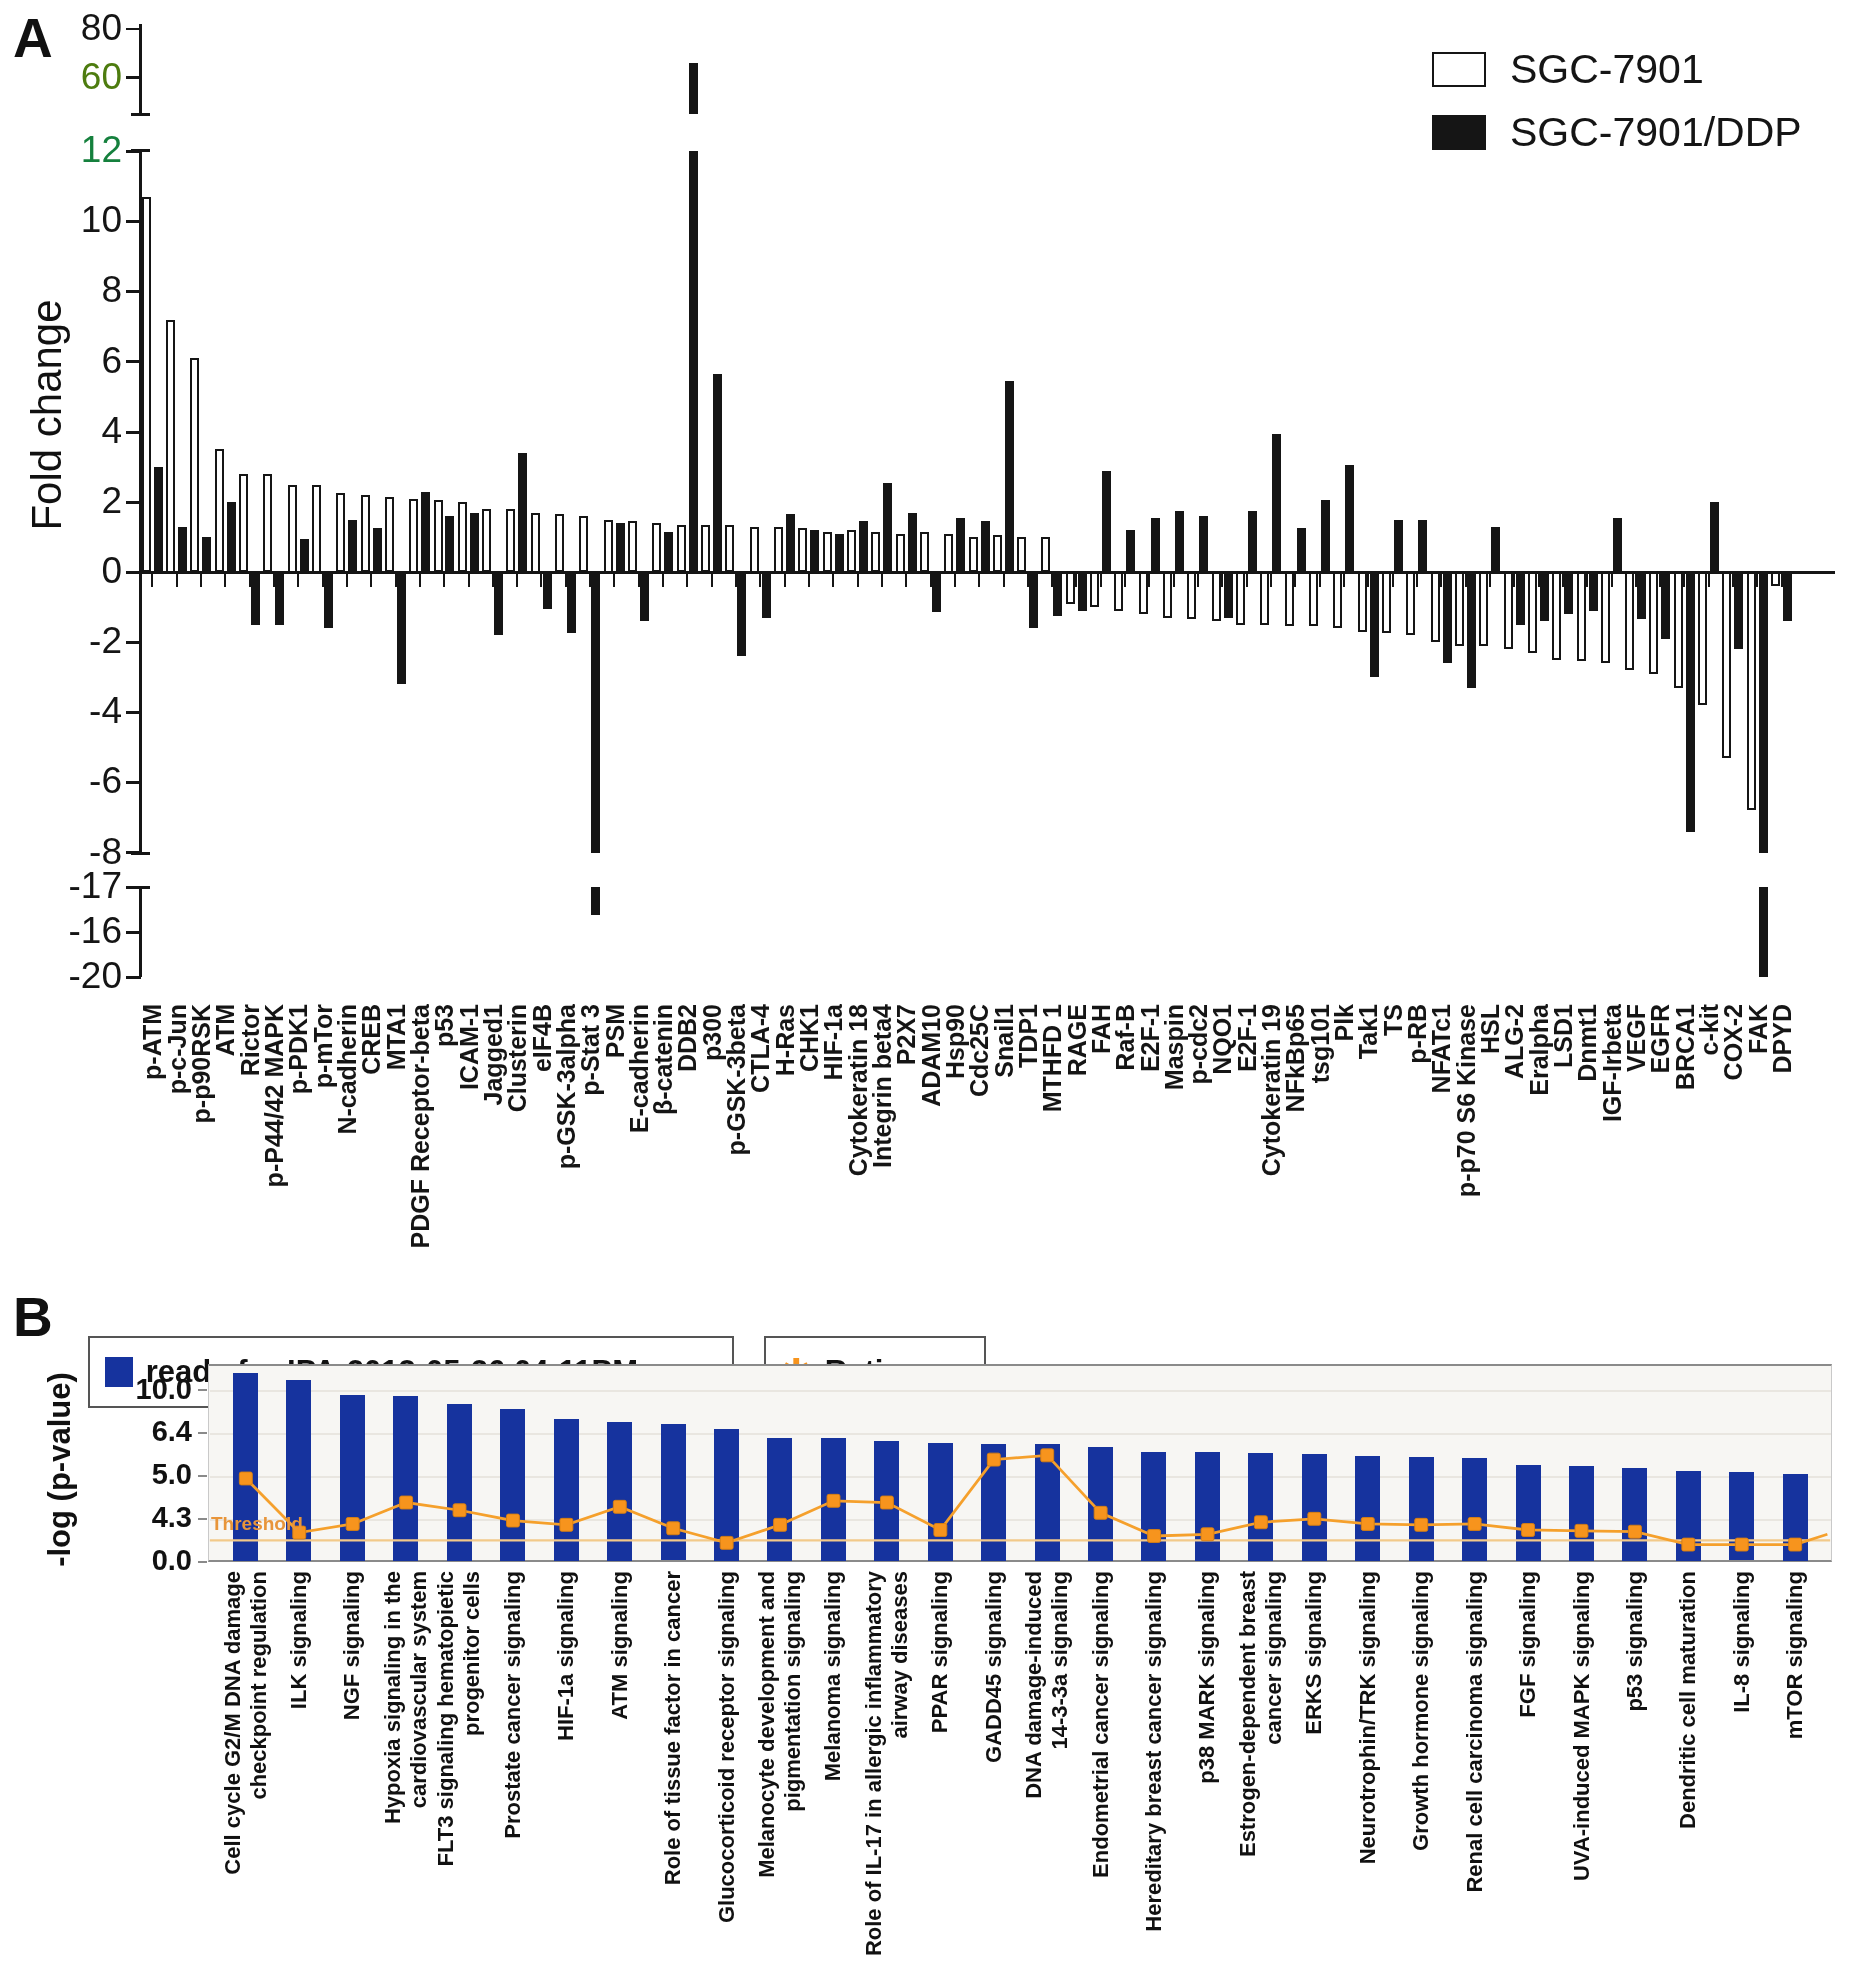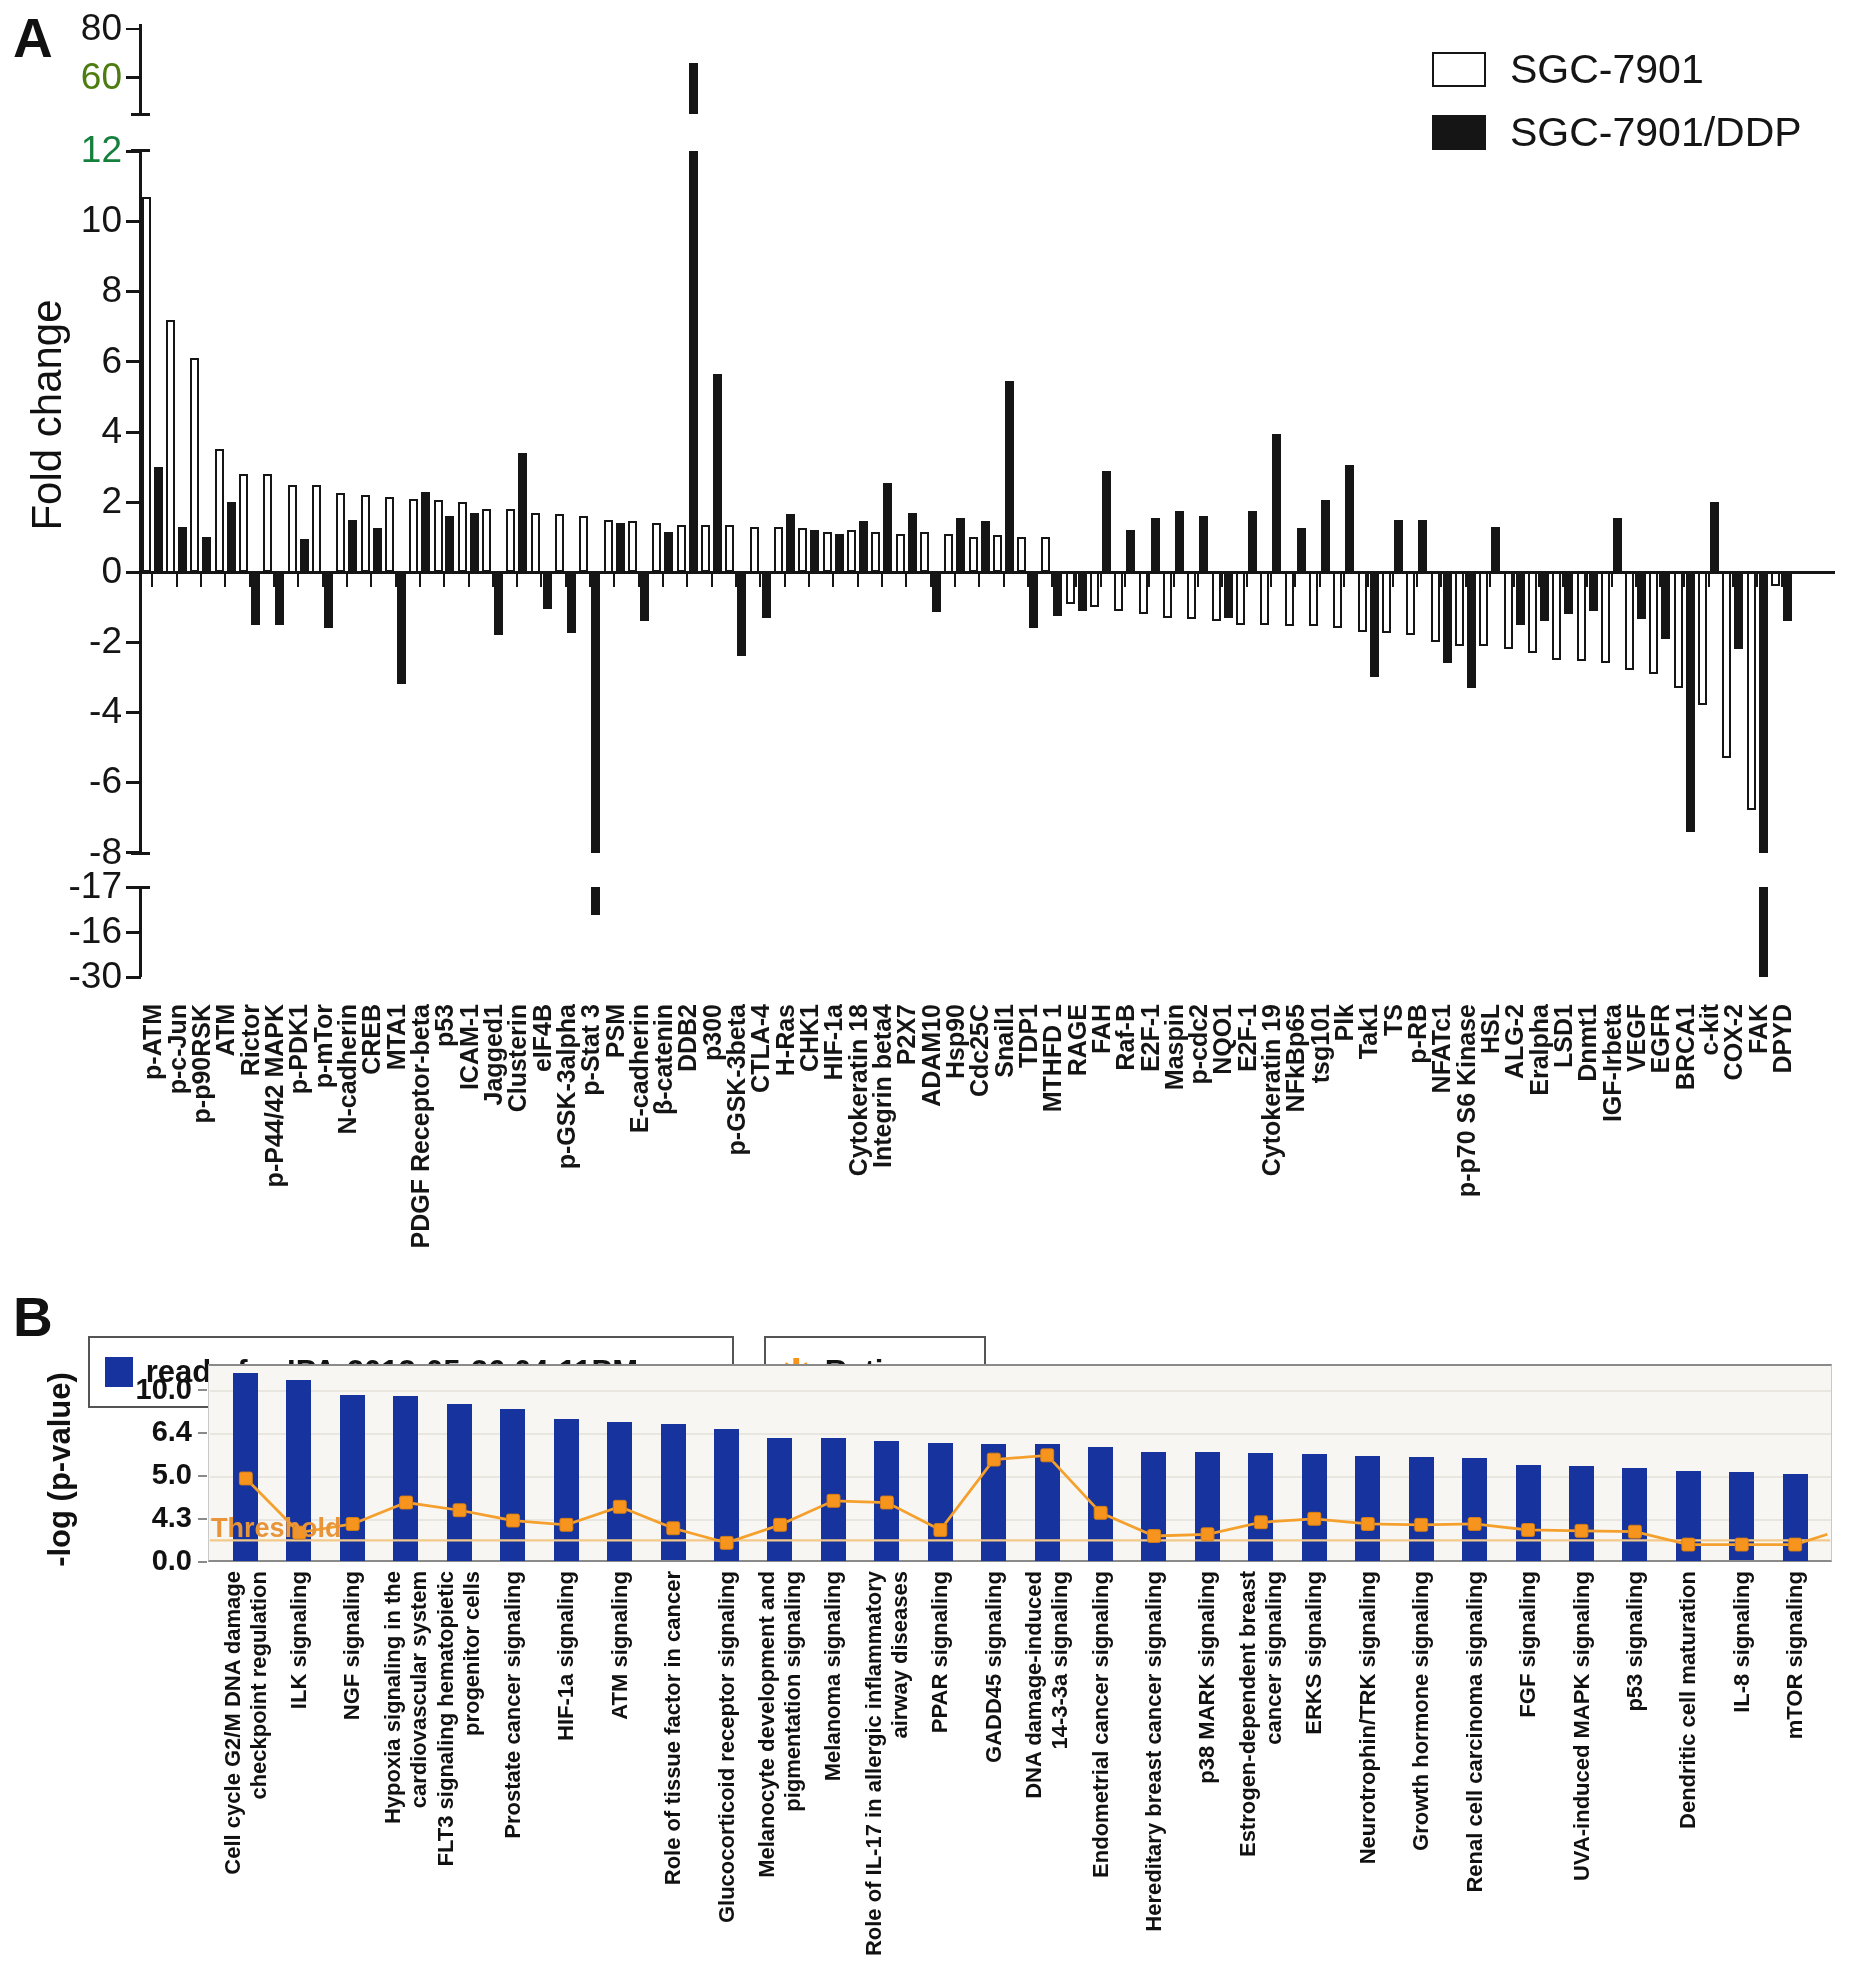--- a/index.html
+++ b/index.html
@@ -68,21 +68,21 @@
       <div style="position: absolute; left: 28px; top: 690px; width: 94px; text-align: right; font-size: 37px; color: rgb(21, 21, 21);">-4</div>
       <div style="position: absolute; left: 126px; top: 781px; width: 14.8px; height: 2.8px; background: rgb(21, 21, 21);"></div>
       <div style="position: absolute; left: 28px; top: 760px; width: 94px; text-align: right; font-size: 37px; color: rgb(21, 21, 21);">-6</div>
       <div style="position: absolute; left: 126px; top: 851px; width: 14.8px; height: 2.8px; background: rgb(21, 21, 21);"></div>
       <div style="position: absolute; left: 28px; top: 831px; width: 94px; text-align: right; font-size: 37px; color: rgb(21, 21, 21);">-8</div>
       <div style="position: absolute; left: 126px; top: 886px; width: 14.8px; height: 2.8px; background: rgb(21, 21, 21);"></div>
       <div style="position: absolute; left: 28px; top: 865px; width: 94px; text-align: right; font-size: 37px; color: rgb(21, 21, 21);">-17</div>
       <div style="position: absolute; left: 126px; top: 931px; width: 14.8px; height: 2.8px; background: rgb(21, 21, 21);"></div>
       <div style="position: absolute; left: 28px; top: 910px; width: 94px; text-align: right; font-size: 37px; color: rgb(21, 21, 21);">-16</div>
       <div style="position: absolute; left: 126px; top: 976px; width: 14.8px; height: 2.8px; background: rgb(21, 21, 21);"></div>
-      <div style="position: absolute; left: 28px; top: 955px; width: 94px; text-align: right; font-size: 37px; color: rgb(21, 21, 21);">-30</div>
+      <div style="position: absolute; left: 28px; top: 955px; width: 94px; text-align: right; font-size: 37px; color: rgb(21, 21, 21);">-20</div>
       <div style="position: absolute; left: 140px; top: 571px; width: 1695px; height: 2.8px; background: rgb(21, 21, 21);"></div>
       <div style="position: absolute; left: 142px; top: 197px; width: 9.2px; height: 375px; box-sizing: border-box; z-index: 3; background: rgb(255, 255, 255); border: 2.3px solid rgb(21, 21, 21);"></div>
       <div style="position: absolute; left: 154px; top: 467px; width: 9.2px; height: 105px; box-sizing: border-box; z-index: 2; background: rgb(21, 21, 21);"></div>
       <div style="position: absolute; left: 151px; top: 573px; width: 2.3px; height: 14px; background: rgb(21, 21, 21);"></div>
       <div style="position: absolute; left: 138px; top: 1309px; width: 305px; height: 28px; line-height: 28px; transform: rotate(-90deg); transform-origin: left top; text-align: right; font-size: 25px; font-weight: bold; white-space: nowrap; color: rgb(21, 21, 21);">p-ATM</div>
       <div style="position: absolute; left: 166px; top: 320px; width: 9.2px; height: 253px; box-sizing: border-box; z-index: 3; background: rgb(255, 255, 255); border: 2.3px solid rgb(21, 21, 21);"></div>
       <div style="position: absolute; left: 178px; top: 527px; width: 9.2px; height: 46px; box-sizing: border-box; z-index: 2; background: rgb(21, 21, 21);"></div>
       <div style="position: absolute; left: 176px; top: 573px; width: 2.3px; height: 14px; background: rgb(21, 21, 21);"></div>
       <div style="position: absolute; left: 163px; top: 1309px; width: 305px; height: 28px; line-height: 28px; transform: rotate(-90deg); transform-origin: left top; text-align: right; font-size: 25px; font-weight: bold; white-space: nowrap; color: rgb(21, 21, 21);">p-c-Jun</div>
       <div style="position: absolute; left: 190px; top: 358px; width: 9.2px; height: 214px; box-sizing: border-box; z-index: 3; background: rgb(255, 255, 255); border: 2.3px solid rgb(21, 21, 21);"></div>
@@ -537,17 +537,17 @@
         <rect x="1249.8999999999999" y="166.07999999999998" width="14" height="14" rx="2" fill="#f7941d" stroke="#d87f10"></rect>
         <rect x="1307.8" y="167.01" width="14" height="14" rx="2" fill="#f7941d" stroke="#d87f10"></rect>
         <rect x="1365.7" y="166.07999999999998" width="14" height="14" rx="2" fill="#f7941d" stroke="#d87f10"></rect>
         <rect x="1423.6" y="172.59" width="14" height="14" rx="2" fill="#f7941d" stroke="#d87f10"></rect>
         <rect x="1481.5" y="173.51999999999998" width="14" height="14" rx="2" fill="#f7941d" stroke="#d87f10"></rect>
         <rect x="1539.3999999999999" y="174.45" width="14" height="14" rx="2" fill="#f7941d" stroke="#d87f10"></rect>
         <rect x="1597.3" y="188.4" width="14" height="14" rx="2" fill="#f7941d" stroke="#d87f10"></rect>
         <rect x="1655.2" y="188.4" width="14" height="14" rx="2" fill="#f7941d" stroke="#d87f10"></rect>
         <rect x="1713.1" y="188.4" width="14" height="14" rx="2" fill="#f7941d" stroke="#d87f10"></rect>
       </svg>
-      <div style="position: absolute; left: 211px; top: 230px; font-size: 27px; font-weight: bold; color: rgb(232, 149, 58); z-index: 6;">Threshold</div>
+      <div style="position: absolute; left: 211px; top: 230px; font-size: 19px; font-weight: bold; color: rgb(232, 149, 58); z-index: 6;">Threshold</div>
     </div>
 
 </div>
 
 
 </body></html>

